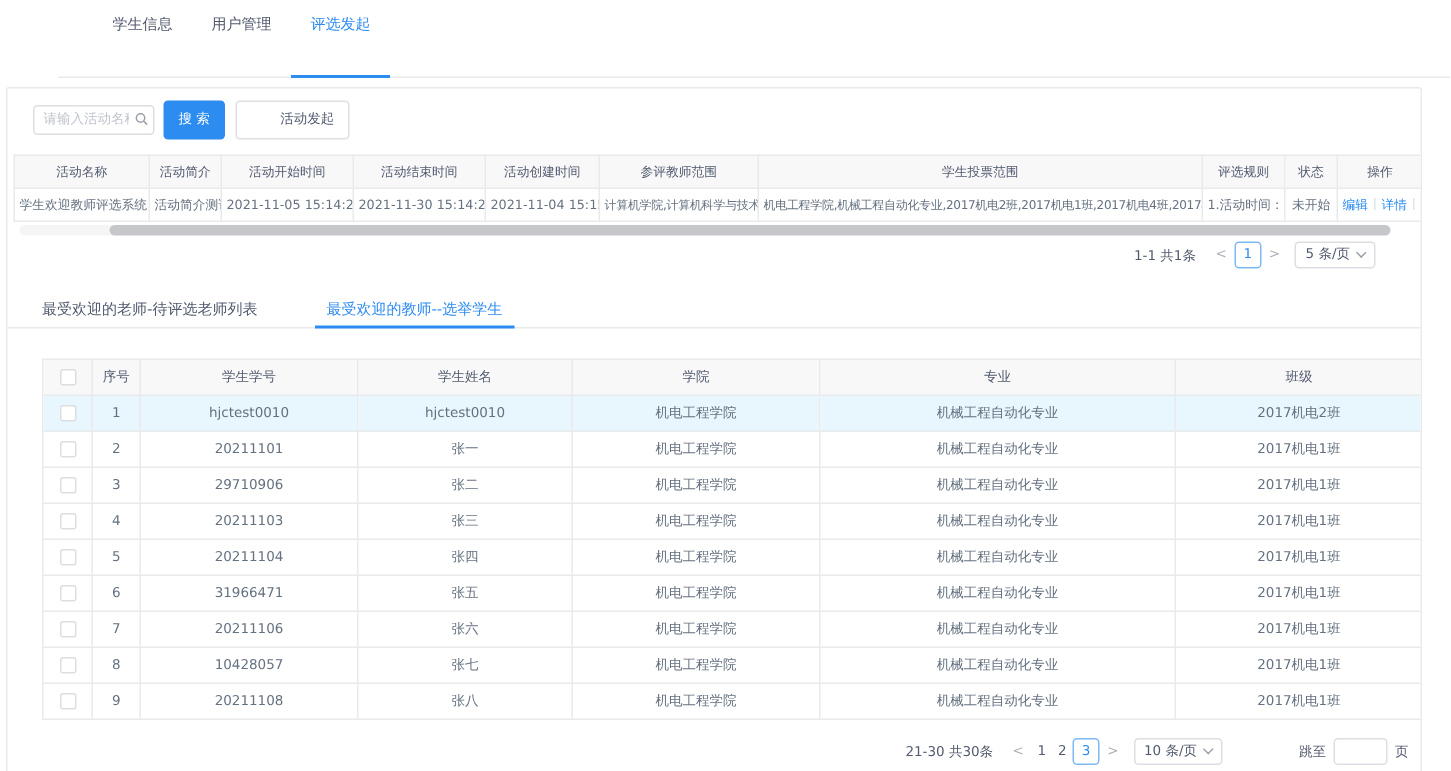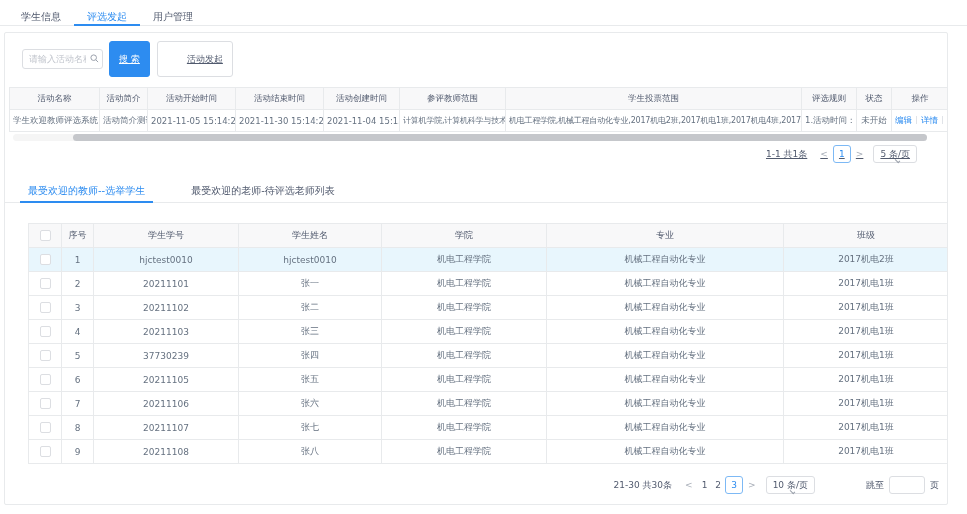--- a/index.html
+++ b/index.html
@@ -12,69 +12,69 @@
     --text-muted:#808695;
   }
   *{box-sizing:border-box;}
   html,body{margin:0;padding:0;}
   body{
     width:967px;height:514px;overflow:hidden;background:#fff;
     font-family:"DejaVu Sans","Liberation Sans",sans-serif;
     color:var(--text);font-size:10px;
   }
   
-  .tabbar{height:26px;border-bottom:1px solid var(--border);padding-left:8px;display:flex;background:#fff;}
+  .tabbar{height:52px;border-bottom:1px solid var(--border);padding-left:23px;display:flex;background:#fff;margin-left:39px;}
   .tab{position:relative;padding:0 13px;line-height:33px;font-size:10px;color:var(--text);cursor:pointer;}
   .tab.active{color:var(--primary);}
   .tab.active::after{content:"";position:absolute;left:0;right:0;bottom:-1px;height:2px;background:var(--primary);}
   
   .card{margin:6px 19px 0 4px;border:1px solid var(--border);border-radius:2px;background:#fff;height:473px;overflow:hidden;}
   
   .toolbar{padding:8px 0 0 17px;display:flex;align-items:center;}
   .search-box{position:relative;width:81px;height:20px;}
   .search-box input{
     width:100%;height:100%;border:1px solid #dcdee2;border-radius:3px;
     padding:0 16px 0 6px;font-size:9px;color:var(--text);outline:none;
     font-family:"DejaVu Sans","Liberation Sans",sans-serif;
   }
   .search-box input::placeholder{color:#c0c4cc;}
   .search-box .mag{position:absolute;right:4px;top:5px;}
-  .btn{height:36px;line-height:18px;border-radius:3px;font-size:9px;padding:0 9px;cursor:pointer;
+  .btn{height:26px;line-height:18px;border-radius:3px;font-size:9px;padding:0 9px;cursor:pointer;
        border:1px solid #dcdee2;background:#fff;color:var(--text);
-       font-family:"DejaVu Sans","Liberation Sans",sans-serif;text-decoration:underline;}
+       font-family:"DejaVu Sans","Liberation Sans",sans-serif;}
   .btn-primary{background:var(--primary);border-color:var(--primary);color:#fff;margin-left:6px;}
   .btn-default{margin-left:7px;padding-left:29px;}
   
   table{border-collapse:collapse;table-layout:fixed;}
   th,td{border:1px solid var(--border);text-align:center;white-space:nowrap;overflow:hidden;padding:0 3px;}
   th{background:var(--header-bg);font-weight:normal;color:var(--text);}
   td{color:#657180;}
   .activity-table{margin:10px 0 0 4px;width:939px;}
   .activity-table th{height:22px;font-size:8.5px;}
   .activity-table td{height:22px;font-size:8.5px;}
   .activity-table td.tight{font-size:8px;letter-spacing:-0.2px;}
   .op-cell a{color:var(--primary);text-decoration:none;cursor:pointer;font-size:8.5px;}
   .op-cell a.danger{color:var(--danger);}
   .op-cell .sep{display:inline-block;width:1px;height:8px;background:#e0e3e8;margin:0 4px;vertical-align:-1px;}
   
   .hscroll{margin:2px 20px 0 8px;height:7px;background:#f5f5f5;border-radius:4px;}
   .hscroll-thumb{margin-left:60px;height:7px;width:calc(100% - 60px);background:#c5c7cb;border-radius:4px;cursor:pointer;}
   
   .pager{display:flex;justify-content:flex-end;align-items:center;font-size:9px;color:var(--text);}
-  .pager-1{margin:4px 30px 16px 0;text-decoration:underline;}
+  .pager-1{margin:4px 30px 16px 0;}
   .pager-2{margin:12px 8px 0 0;}
   .pager .range{margin-right:8px;}
   .pager .arrow{color:#a8aeb8;padding:0 5px;cursor:pointer;font-size:9px;}
   .pager .pnum{padding:0 4px;cursor:pointer;color:var(--text);}
   .pager .pnum.active{
     min-width:18px;height:18px;line-height:16px;border:1px solid #7db9f5;border-radius:3px;
     color:var(--primary);background:#fff;text-align:center;padding:0 2px;
   }
   .pager .psize{border:1px solid #dcdee2;border-radius:3px;height:18px;line-height:16px;
-    padding:0 6px;margin-left:5px;cursor:pointer;color:var(--text);display:flex;align-items:center;flex-direction:column;}
+    padding:0 6px;margin-left:5px;cursor:pointer;color:var(--text);display:flex;align-items:center;}
   .chev{display:inline-block;width:5px;height:5px;border-right:1px solid #9aa0ab;border-bottom:1px solid #9aa0ab;
     transform:rotate(45deg);margin-left:5px;margin-top:-3px;}
   .pager .jump-label{margin:0 5px 0 8px;padding-left:43px;}
   .pager .jump-input{width:36px;height:18px;border:1px solid #dcdee2;border-radius:3px;outline:none;
     font-size:9px;text-align:center;color:var(--text);}
   .pager .jump-suffix{margin-left:5px;}
   
   .sub-tabbar{margin-top:10px;height:24px;border-bottom:1px solid var(--border);padding-left:15px;display:flex;}
   .sub-tab{position:relative;padding:0 8px;margin-right:30px;line-height:23px;font-size:10px;cursor:pointer;color:var(--text);}
   .sub-tab.active{color:var(--primary);}
@@ -85,22 +85,22 @@
   .student-table td{height:24px;font-size:9px;}
   .student-table tr.selected td{background:var(--row-selected);}
   .cb{display:inline-block;width:11px;height:11px;border:1px solid #dcdee2;border-radius:2px;background:#fff;
       vertical-align:middle;cursor:pointer;}
 </style>
 </head>
 <body>
 
 <div class="tabbar">
   <div class="tab">学生信息</div>
+  <div class="tab">用户管理</div>
   <div class="tab active">评选发起</div>
-  <div class="tab">用户管理</div>
 </div>
 
 <div class="card">
 
   <div class="toolbar">
     <div class="search-box">
       <input type="text" placeholder="请输入活动名称" style="">
       <span class="mag">
         <svg width="9" height="9" viewBox="0 0 10 10">
           <circle cx="4.1" cy="4.1" r="3.1" fill="none" stroke="#9aa0ab" stroke-width="1.1"></circle>
@@ -164,22 +164,22 @@
     <span class="arrow">&lt;</span>
     <span class="pnum active">1</span>
     <span class="arrow">&gt;</span>
     <span class="psize">
       <span>5 条/页</span>
       <span class="chev"></span>
     </span>
   </div>
 
   <div class="sub-tabbar">
+    <div class="sub-tab">最受欢迎的老师-待评选老师列表</div>
     <div class="sub-tab active">最受欢迎的教师--选举学生</div>
-    <div class="sub-tab">最受欢迎的老师-待评选老师列表</div>
   </div>
 
   <table class="student-table">
     <colgroup>
       <col style="width:33px">
         <col style="width:32px">
         <col style="width:145px">
         <col style="width:143px">
       <col style="width:165px">
         <col style="width:237px">
@@ -211,66 +211,66 @@
           <td>2</td>
           <td>20211101</td>
           <td>张一</td>
           <td>机电工程学院</td>
           <td>机械工程自动化专业</td>
           <td>2017机电1班</td>
         </tr>
         <tr>
           <td><span class="cb"></span></td>
           <td>3</td>
-          <td>20211102</td>
+          <td>29710906</td>
           <td>张二</td>
           <td>机电工程学院</td>
           <td>机械工程自动化专业</td>
           <td>2017机电1班</td>
         </tr>
         <tr>
           <td><span class="cb"></span></td>
           <td>4</td>
           <td>20211103</td>
           <td>张三</td>
           <td>机电工程学院</td>
           <td>机械工程自动化专业</td>
           <td>2017机电1班</td>
         </tr>
         <tr>
           <td><span class="cb"></span></td>
           <td>5</td>
-          <td>37730239</td>
+          <td>20211104</td>
           <td>张四</td>
           <td>机电工程学院</td>
           <td>机械工程自动化专业</td>
           <td>2017机电1班</td>
         </tr>
         <tr>
           <td><span class="cb"></span></td>
           <td>6</td>
-          <td>20211105</td>
+          <td>31966471</td>
           <td>张五</td>
           <td>机电工程学院</td>
           <td>机械工程自动化专业</td>
           <td>2017机电1班</td>
         </tr>
         <tr>
           <td><span class="cb"></span></td>
           <td>7</td>
           <td>20211106</td>
           <td>张六</td>
           <td>机电工程学院</td>
           <td>机械工程自动化专业</td>
           <td>2017机电1班</td>
         </tr>
         <tr>
           <td><span class="cb"></span></td>
           <td>8</td>
-          <td>20211107</td>
+          <td>10428057</td>
           <td>张七</td>
           <td>机电工程学院</td>
           <td>机械工程自动化专业</td>
           <td>2017机电1班</td>
         </tr>
         <tr>
           <td><span class="cb"></span></td>
           <td>9</td>
           <td>20211108</td>
           <td>张八</td>

